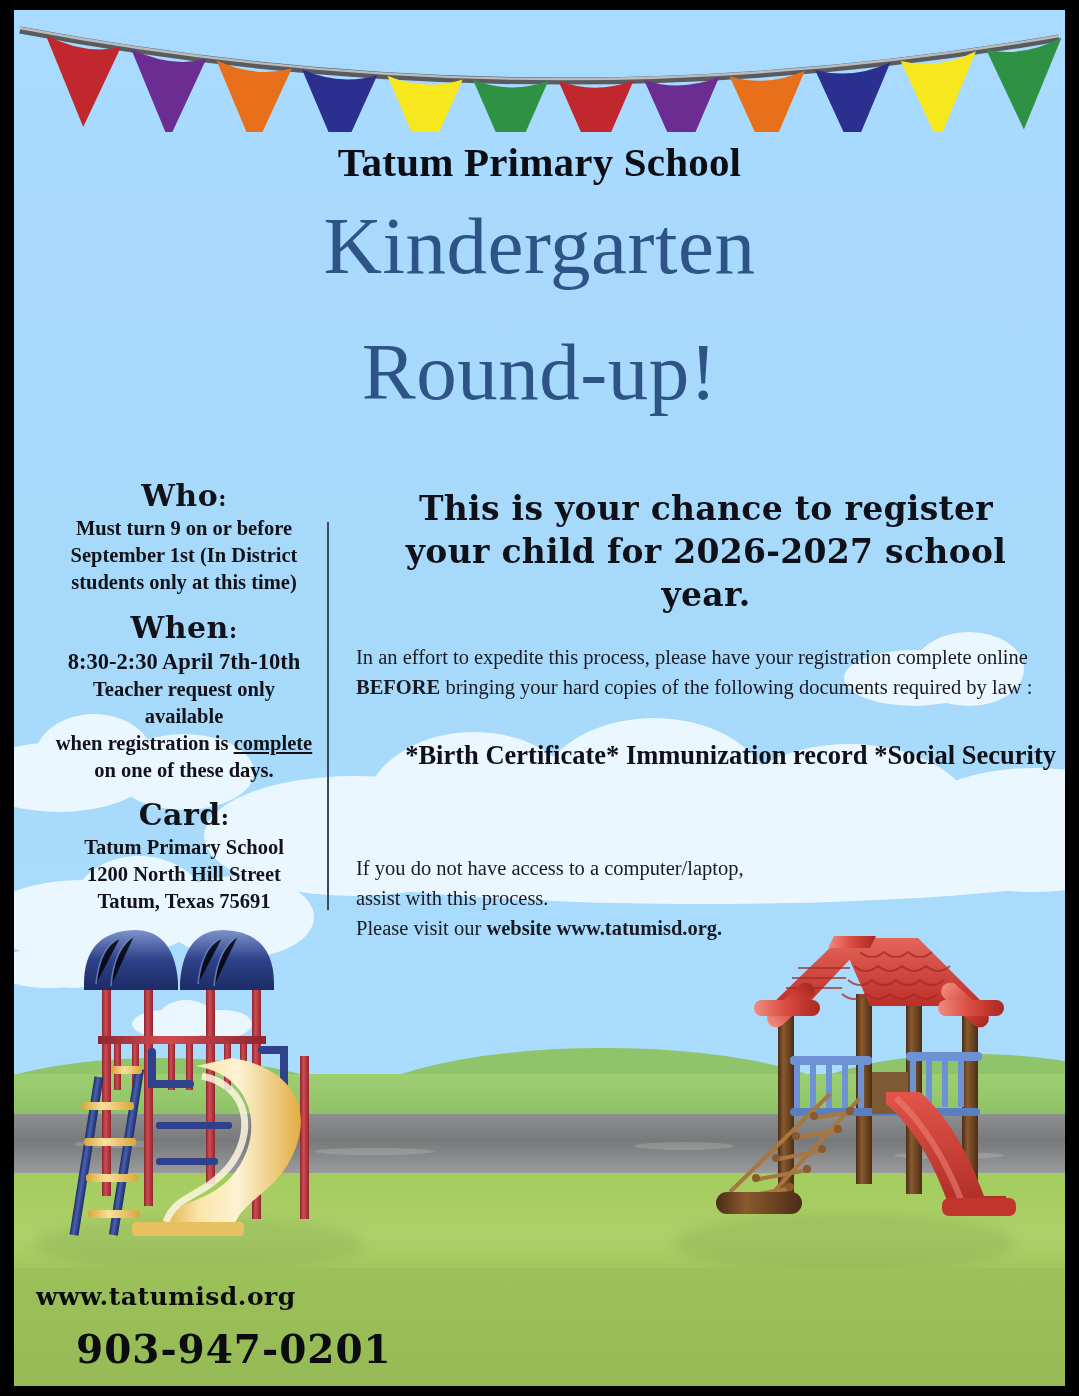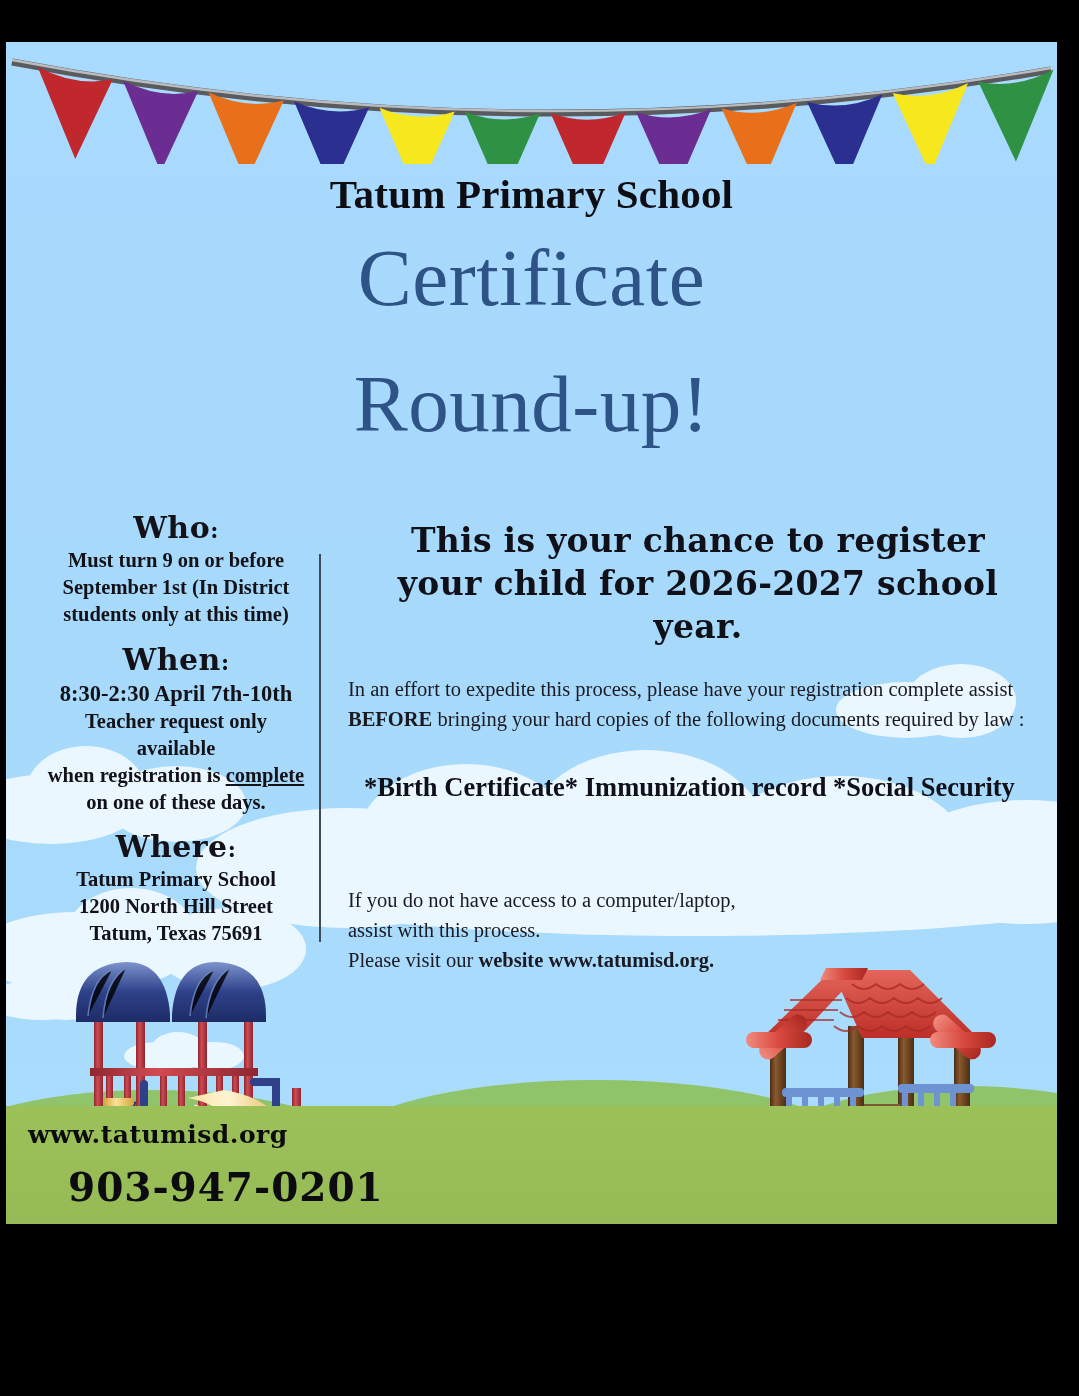--- a/index.html
+++ b/index.html
@@ -11,26 +11,25 @@
   }
   #flyer {
     position: relative;
     width: 1079px; height: 1396px;
     background: #000;
     overflow: hidden;
   }
   
   .frame-inner {
     position: absolute;
-    left: 6px; top: 10px;
-    width: 1051px; height: 1182px;
+    left: 14px; top: 10px;
+    width: 1051px; height: 1376px;
     overflow: hidden;
     background: #a7d9fb;
     box-shadow: inset 0 0 0 1px #2a2a2a;
-    margin-top: 32px;
   }
   
   .sky {
     position: absolute; left:0; top:0; right:0; height: 1105px;
     background: linear-gradient(#a9daff 0%, #a7d9fb 55%, #aadcfd 100%);
   }
   
   .cloud { position: absolute; background: #dff1fe; border-radius: 50%; }
   .cloud.w { background: #eaf7ff; }
   .cloud-grp { position: absolute; }
@@ -111,21 +110,21 @@
     font-size: 33px; font-weight: bold;
     color: #101018; line-height: 1.30;
     letter-spacing: .3px;
   }
   .para {
     font-size: 20.5px; line-height: 1.46; color: #1a1a22;
   }
   .para b { font-weight: bold; }
   .docs {
     font-size: 26.5px; font-weight: bold; line-height: 1.37;
-    color: #101018; text-align: left;
+    color: #101018; text-align: right;
   }
   .docs .ind { padding-left: 16px; }
   .para2 { font-size: 20.5px; line-height: 1.48; color: #1a1a22; }
 
   
   .footer {
     position: absolute; left: 0; right: 0; bottom: 0; height: 118px;
     background: linear-gradient(#9cc159, #96ba55);
   }
   .foot-line {
@@ -195,53 +194,53 @@
             <path d="M630.0153093193787,69.89551050822199 Q667.6515720842012,82.3192629849786 705.2878348490236,66.74301546173518 L667.6515720842012,154.3192629849786 Z" fill="#6b2d91"></path>
             <path d="M715.5530830327355,66.1603075411946 Q753.1953069484665,77.46336364714051 790.8375308641976,60.766419753086424 L753.1953069484665,149.4633636471405 Z" fill="#e8701a"></path>
             <path d="M801.104404816339,59.878067367779295 Q838.7525898829786,70.06042710291453 876.400774949618,52.24278683804977 L838.7525898829786,142.06042710291453 Z" fill="#2b2f8f"></path>
             <path d="M886.6692746701892,51.048789987976086 Q924.3234208877373,60.110453352300624 961.9775671052854,41.17211671662519 L924.3234208877373,132.11045335230062 Z" fill="#f7e81e"></path>
             <path d="M972.247692594286,39.672475401784965 Q1009.9077999627428,47.61344239529882 1047.5679073311996,27.55440938881269 L1009.9077999627428,119.61344239529882 Z" fill="#2f9144"></path>
           </g>
       </svg>
     </div>
 
     <div class="school-name">Tatum Primary School</div>
-    <div class="big-title l1">Certificate</div>
+    <div class="big-title l1">Kindergarten</div>
     <div class="big-title l2">Round-up!</div>
 
     <div class="divider"></div>
 
     <div class="col-left">
       <div class="lbl"><span>Who</span><span class="colon">:</span></div>
       <div class="ltext">Must turn 9 on or before</div>
       <div class="ltext">September 1st (In District</div>
       <div class="ltext">students only at this time)</div>
 
       <div class="gap"></div>
       <div class="lbl"><span>When</span><span class="colon">:</span></div>
       <div class="ltext big">8:30-2:30 April 7th-10th</div>
       <div class="ltext">Teacher request only available</div>
       <div class="ltext"><span>when registration is </span><u>complete</u></div>
       <div class="ltext">on one of these days.</div>
 
       <div class="gap"></div>
-      <div class="lbl"><span>Where</span><span class="colon">:</span></div>
+      <div class="lbl"><span>Card</span><span class="colon">:</span></div>
       <div class="ltext">Tatum Primary School</div>
       <div class="ltext">1200 North Hill Street</div>
       <div class="ltext">Tatum, Texas 75691</div>
     </div>
 
     <div class="col-right">
       <div class="headline">
         <div>This is your chance to register</div>
         <div>your child for 2026-2027 school</div>
         <div>year.</div>
       </div>
       <div style="height:26px;"></div>
-      <div class="para"><span>In an effort to expedite this process, please have your registration complete assist </span><b>BEFORE</b><span> bringing your hard copies of the following documents  required by law :</span></div>
+      <div class="para"><span>In an effort to expedite this process, please have your registration complete online </span><b>BEFORE</b><span> bringing your hard copies of the following documents  required by law :</span></div>
       <div style="height:34px;"></div>
       <div class="docs">
         <div class="ind">*Birth Certificate* Immunization record *Social Security</div>
       </div>
       <div style="height:80px;"></div>
       <div class="para2">
         <div>If you do not have access to a computer/laptop,</div>
         <div>assist with this process.</div>
         <div><span>Please visit our </span><b>website www.tatumisd.org.</b></div>
       </div>

